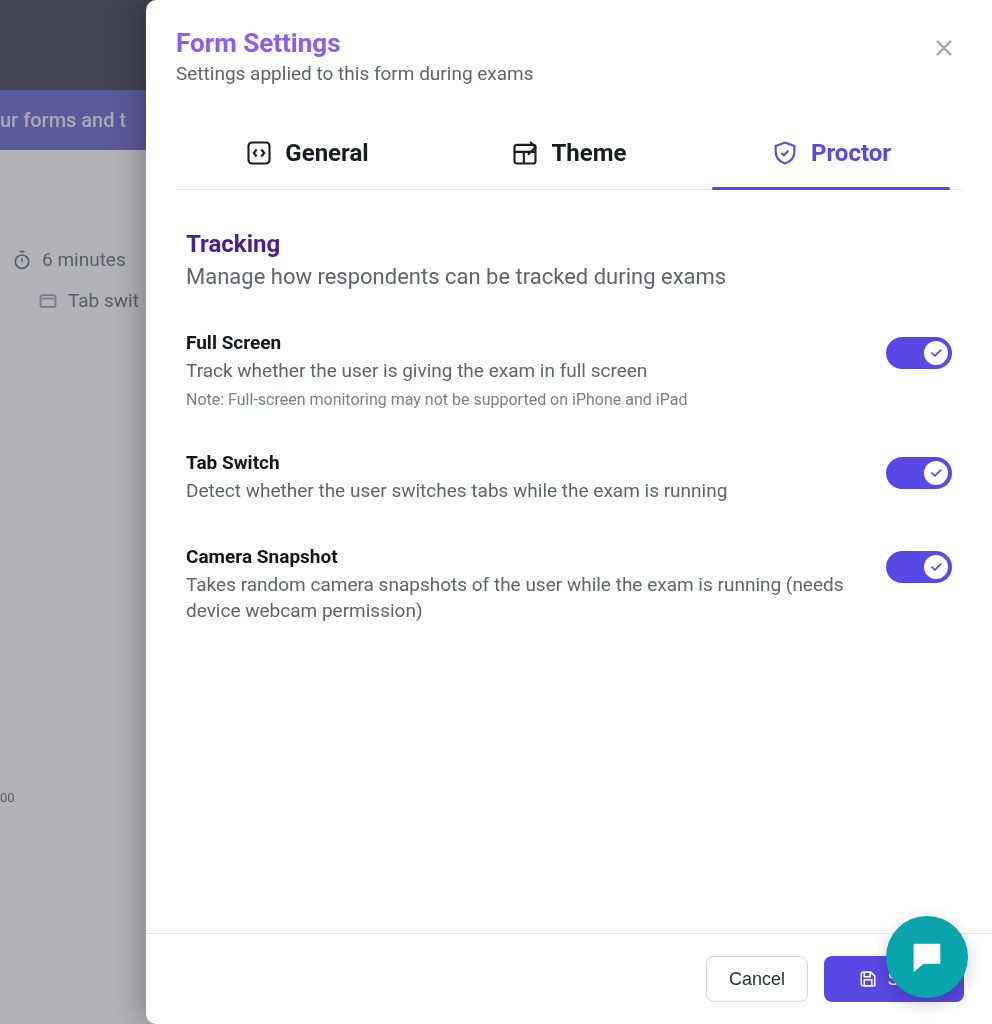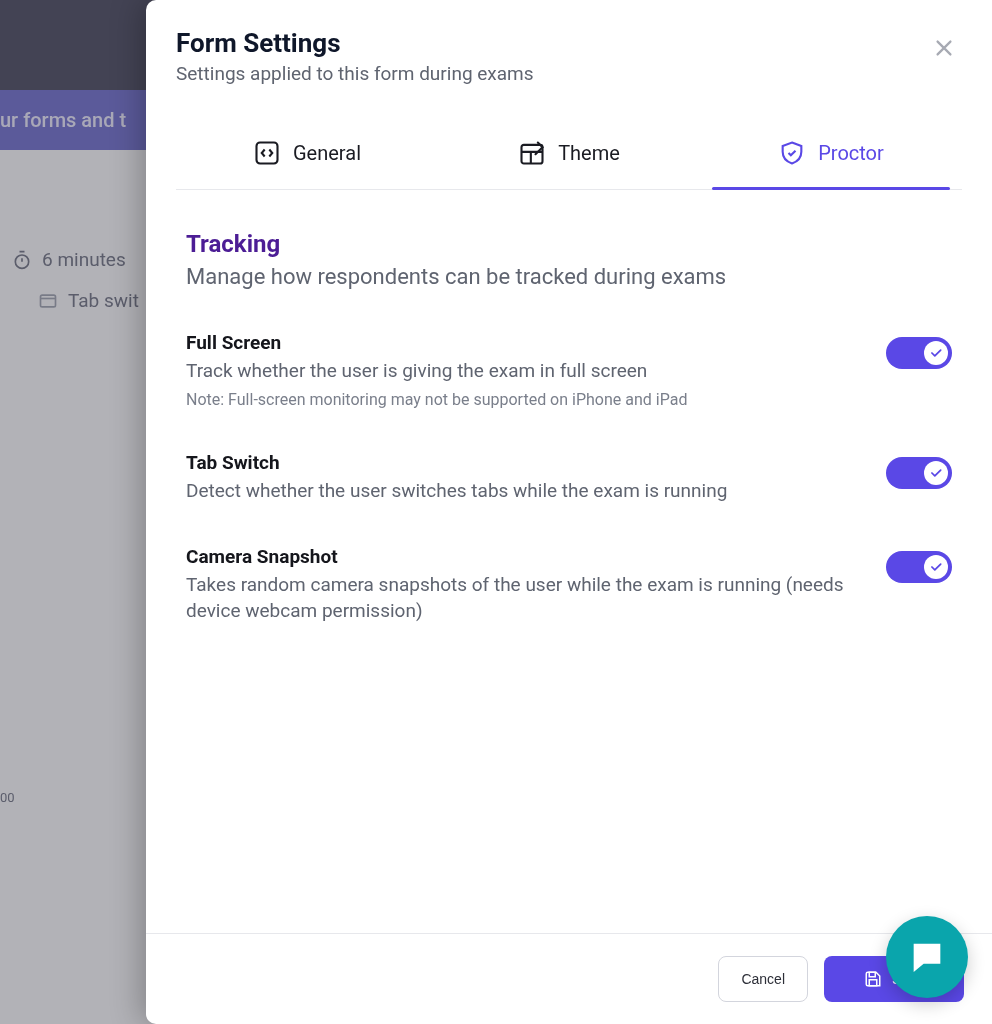--- a/index.html
+++ b/index.html
@@ -37,38 +37,38 @@
       top: 0;
       right: 0;
       bottom: 0;
       background: #fff;
       border-radius: 10px 0 0 10px;
       box-shadow: -6px 0 30px rgba(0,0,0,0.25);
       display: flex;
       flex-direction: column;
     }
     .modal-header { padding: 28px 38px 6px 30px; position: relative; }
-    .modal-title { font-size: 26px; font-weight: 700; color: #0f172a; }
+    .modal-title { font-size: 26px; font-weight: 700; color: #8b5cf6; }
     .modal-sub { font-size: 19px; color: #5f6470; margin-top: 4px; }
     .close-x {
       position: absolute; right: 32px; top: 32px;
       width: 32px; height: 32px;
       color: #a7aab3; cursor: pointer;
       display: flex; align-items: center; justify-content: center;
     }
     .tabs {
       display: flex; margin: 34px 30px 0 30px;
       border-bottom: 1px solid #e7e8ec;
     }
     .tab {
       flex: 1;
       display: flex; align-items: center; justify-content: center;
       gap: 12px;
       padding: 14px 0 22px 0;
-      font-size: 20px; font-weight: 400;
+      font-size: 24px; font-weight: 700;
       color: #1a1b22;
       cursor: pointer;
       position: relative;
     }
     .tab.active { color: #5a48e6; }
     .tab.active::after {
       content: "";
       position: absolute;
       left: 12px; right: 12px; bottom: -1px;
       height: 3px; background: #5a48e6;
@@ -104,21 +104,21 @@
     
     .modal-footer {
       border-top: 1px solid #e7e8ec;
       padding: 22px 28px;
       display: flex; justify-content: flex-end; gap: 16px;
       align-items: center;
     }
     .btn {
       height: 46px; padding: 0 22px;
       border-radius: 8px;
-      font-size: 14px; font-weight: 500;
+      font-size: 18px; font-weight: 500;
       display: inline-flex; align-items: center; justify-content: center; gap: 10px;
       cursor: pointer;
     }
     .btn-cancel {
       background: #fff; color: #2d2f38;
       border: 1px solid #d3d5dd;
     }
     .btn-save {
       background: #5a48e6; color: #fff;
       border: none;

